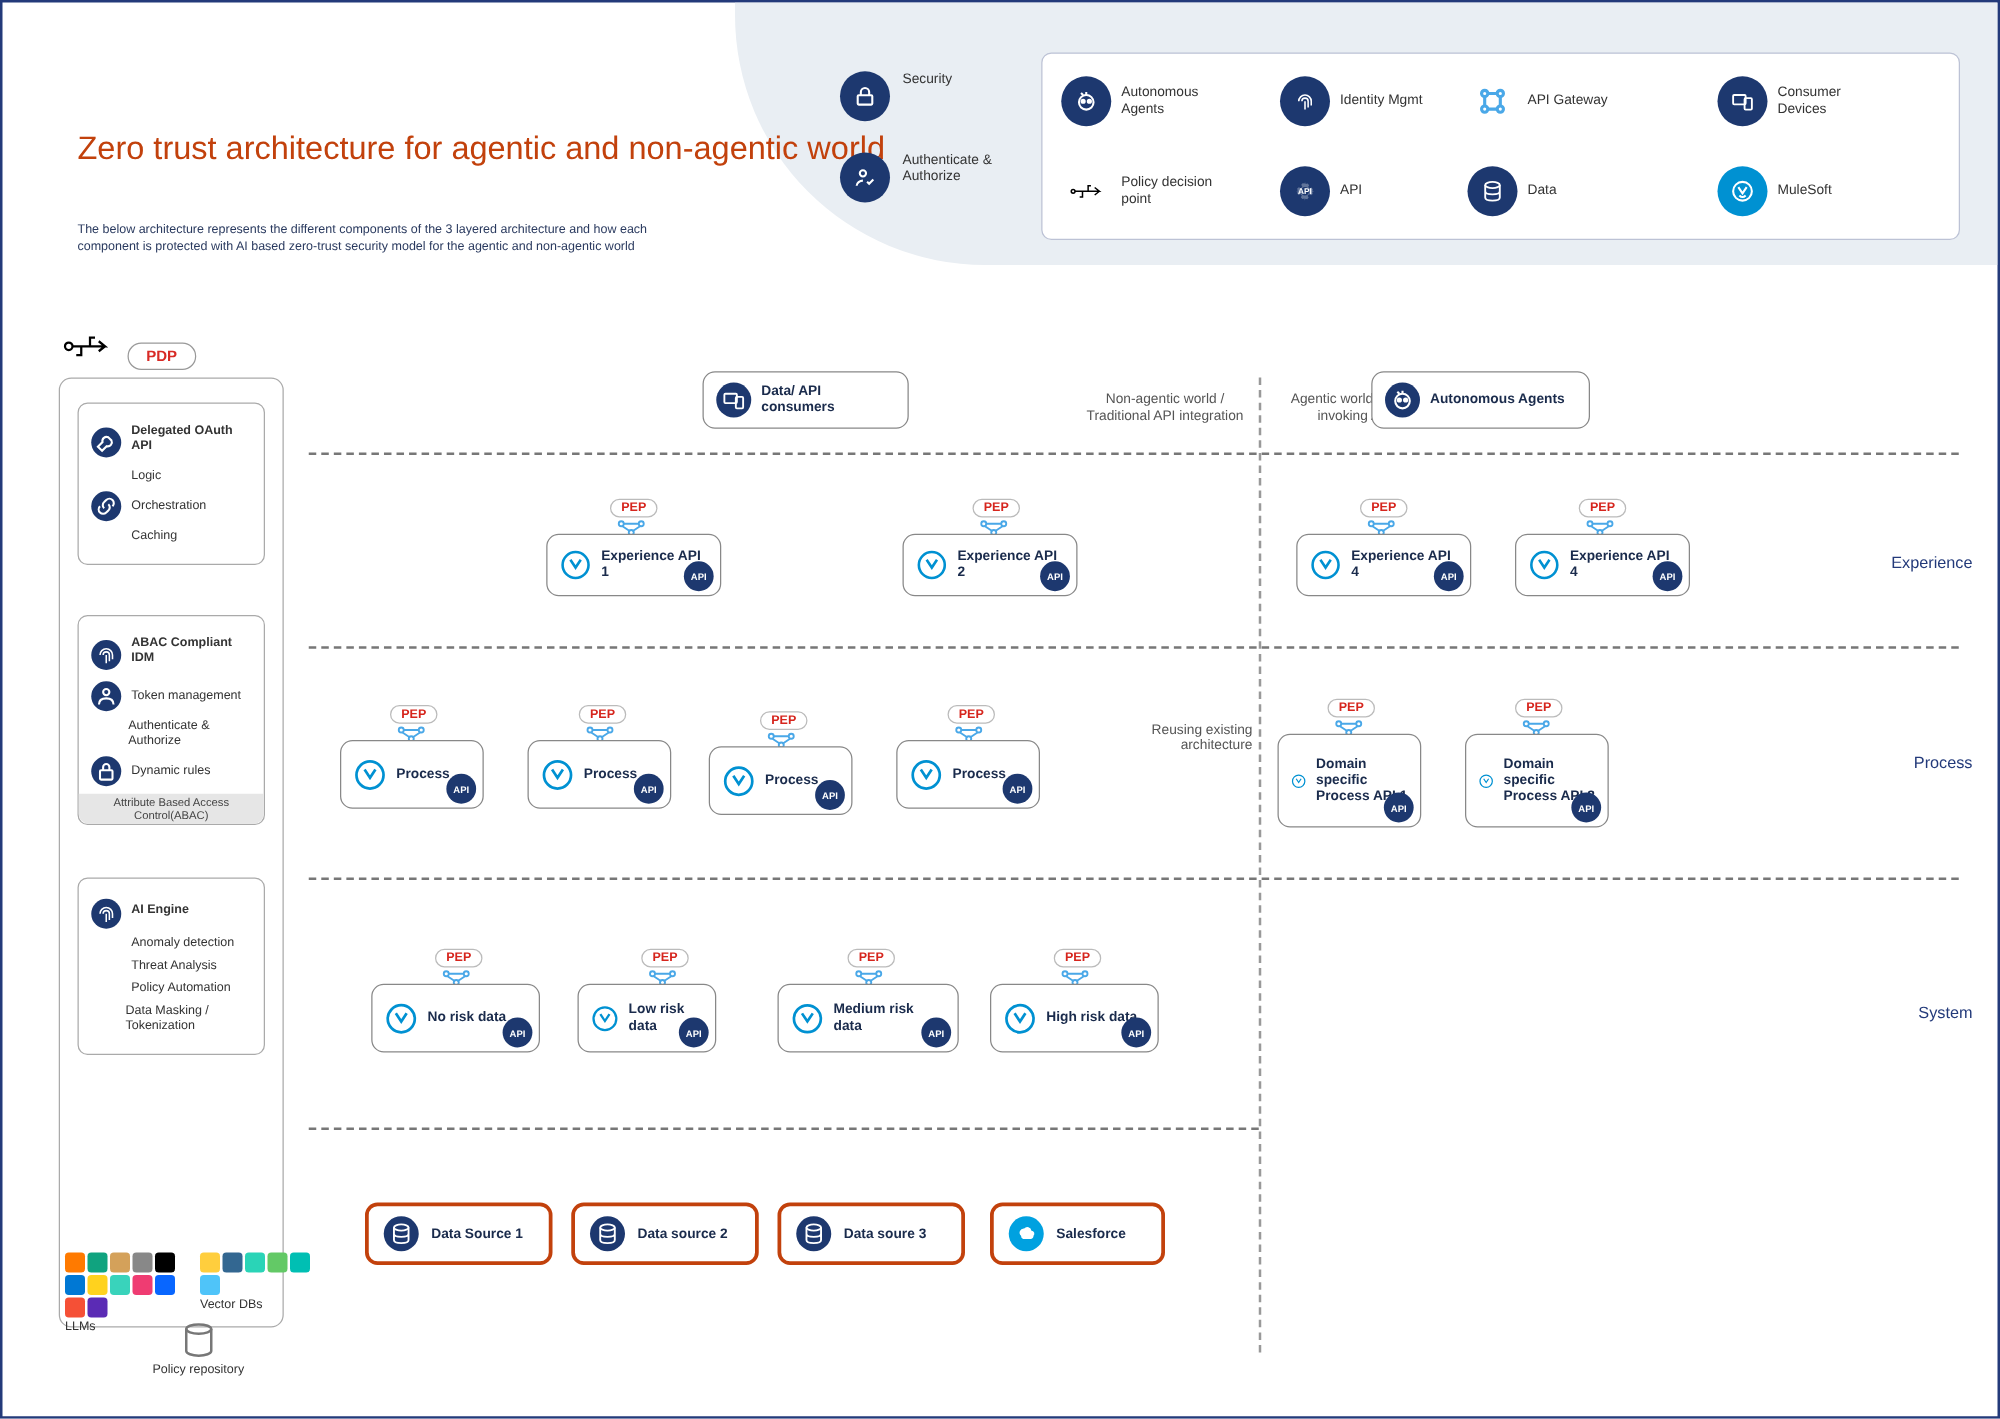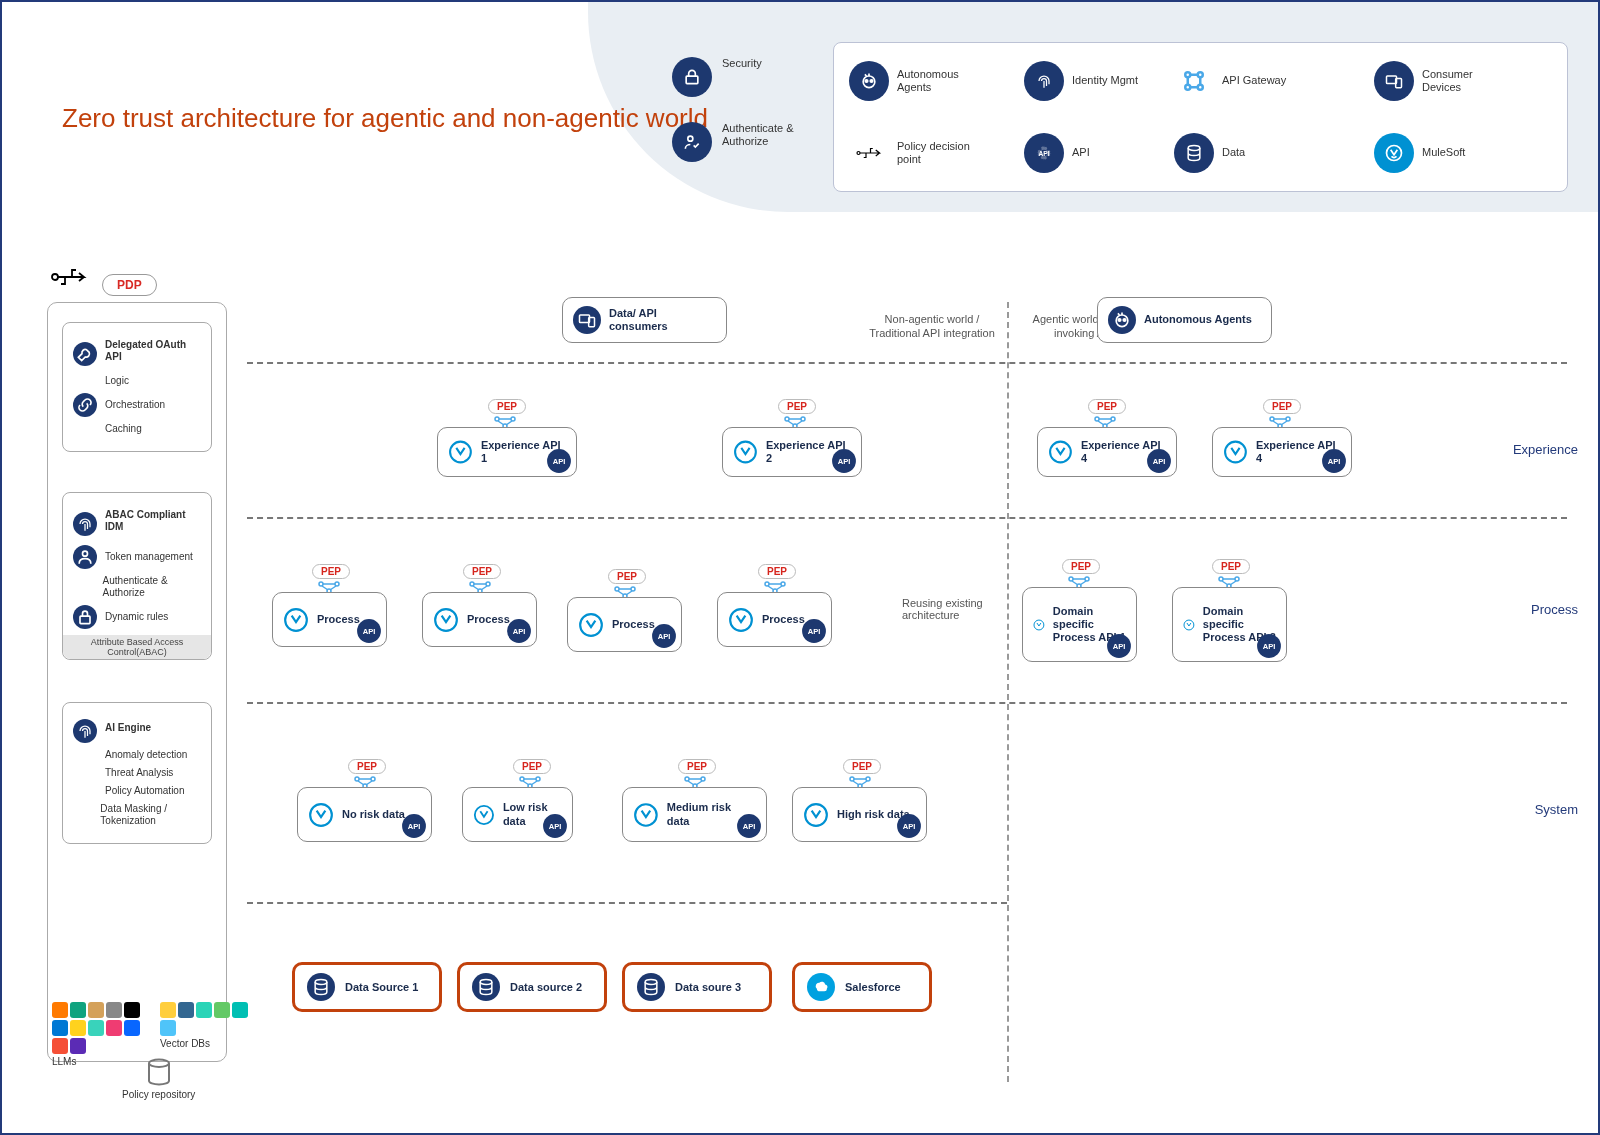--- a/index.html
+++ b/index.html
@@ -62,20 +62,21 @@
 
   svg.ic{width:20px;height:20px}
 </style>
 </head>
 <body>
 
 <div id="canvas">
   <div class="header-bg"></div>
 
   <div class="title">Zero trust architecture for agentic and non-agentic world</div>
+  <div class="subtitle">The below architecture represents the different components of the 3 layered architecture and how each component is protected with AI based zero-trust security model for the agentic and non-agentic world</div>
 
   <div class="hdr-item" style="left:670px;top:55px">
     <div class="lg-icon">
         <svg class="ic" viewBox="0 0 24 24" fill="none" stroke="#fff" stroke-width="2">
           <rect x="5" y="11" width="14" height="9" rx="1"></rect>
           <path d="M8 11V8a4 4 0 0 1 8 0v3"></path>
         </svg>
       </div>
     <div class="lg-label">Security</div>
   </div>
@@ -568,21 +569,21 @@
         <circle cx="12" cy="12" r="10"></circle>
         <path d="M8 8l4 6 4-6"></path>
       </svg>
     <div class="nl">Domain specific Process API 2</div>
     <svg class="gear" viewBox="0 0 24 24">
         <circle cx="12" cy="12" r="11" fill="#1d386f"></circle>
         <text x="12" y="15" font-size="7" text-anchor="middle" fill="#fff" font-weight="bold">API</text>
       </svg>
   </div>
 
-  <div class="ann" style="left:900px;top:595px;width:100px;">Reusing existing architecture</div>
+  <div class="ann" style="left:900px;top:576px;width:100px;text-align:right">Reusing existing architecture</div>
 
   <div class="pep" style="left:346px;top:757px">PEP</div>
   <div class="gw" style="left:350px;top:773px"><svg viewBox="0 0 26 14" fill="none" stroke="#4aa8e8" stroke-width="1.5">
         <circle cx="5" cy="4" r="2"></circle>
         <circle cx="21" cy="4" r="2"></circle>
         <circle cx="13" cy="11" r="2"></circle>
         <path d="M7 4h12M6 6l6 4M20 6l-6 4"></path>
       </svg></div>
   <div class="node" style="left:295px;top:785px;width:135px;height:55px">
     <svg class="mule-ico" viewBox="0 0 24 24" fill="none" stroke="#0091d2" stroke-width="2">

